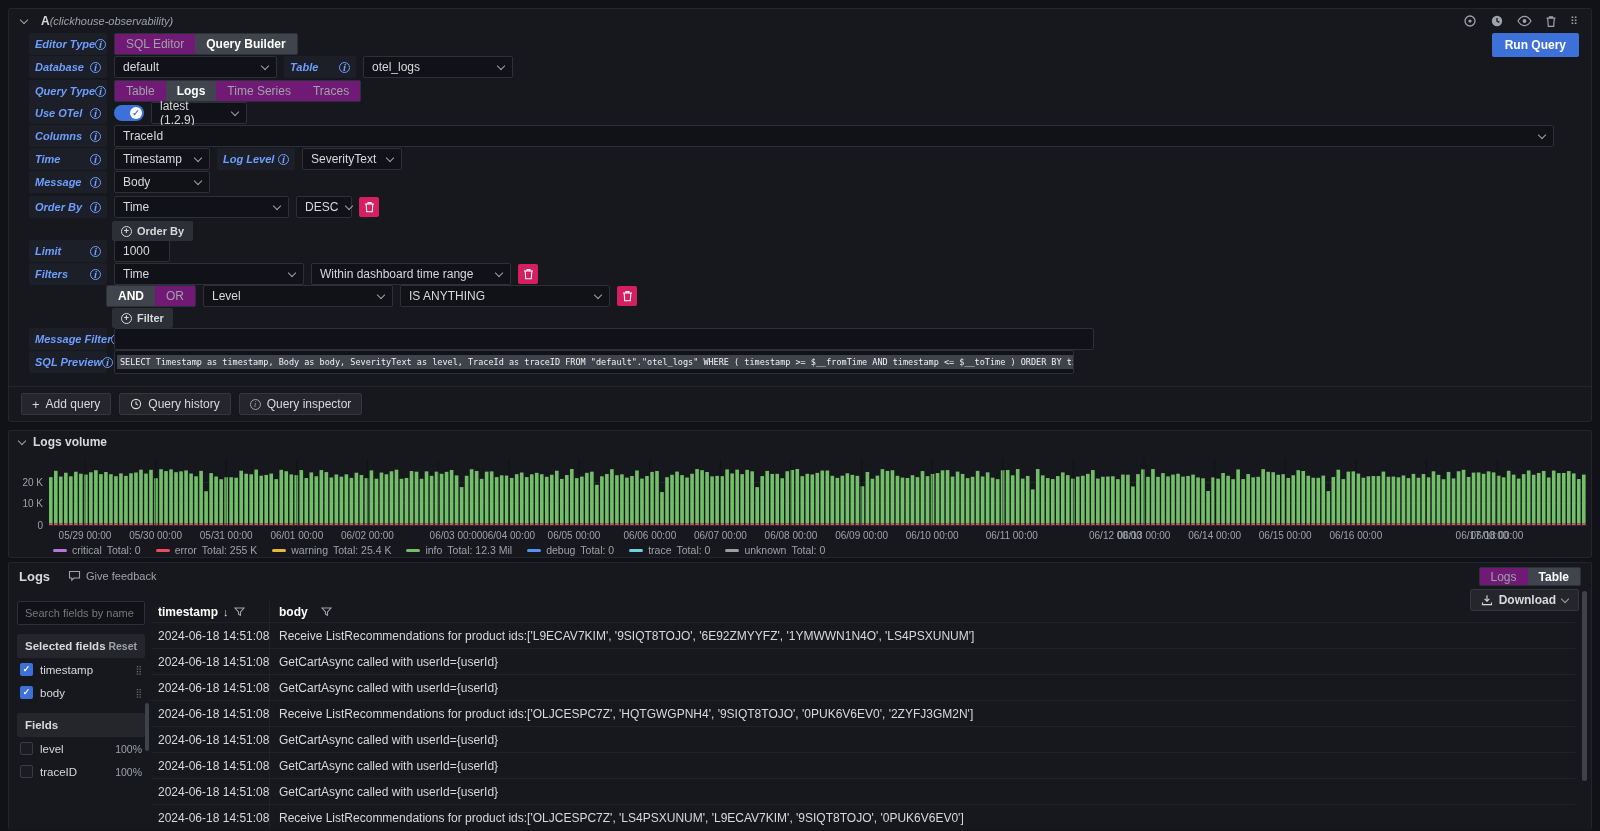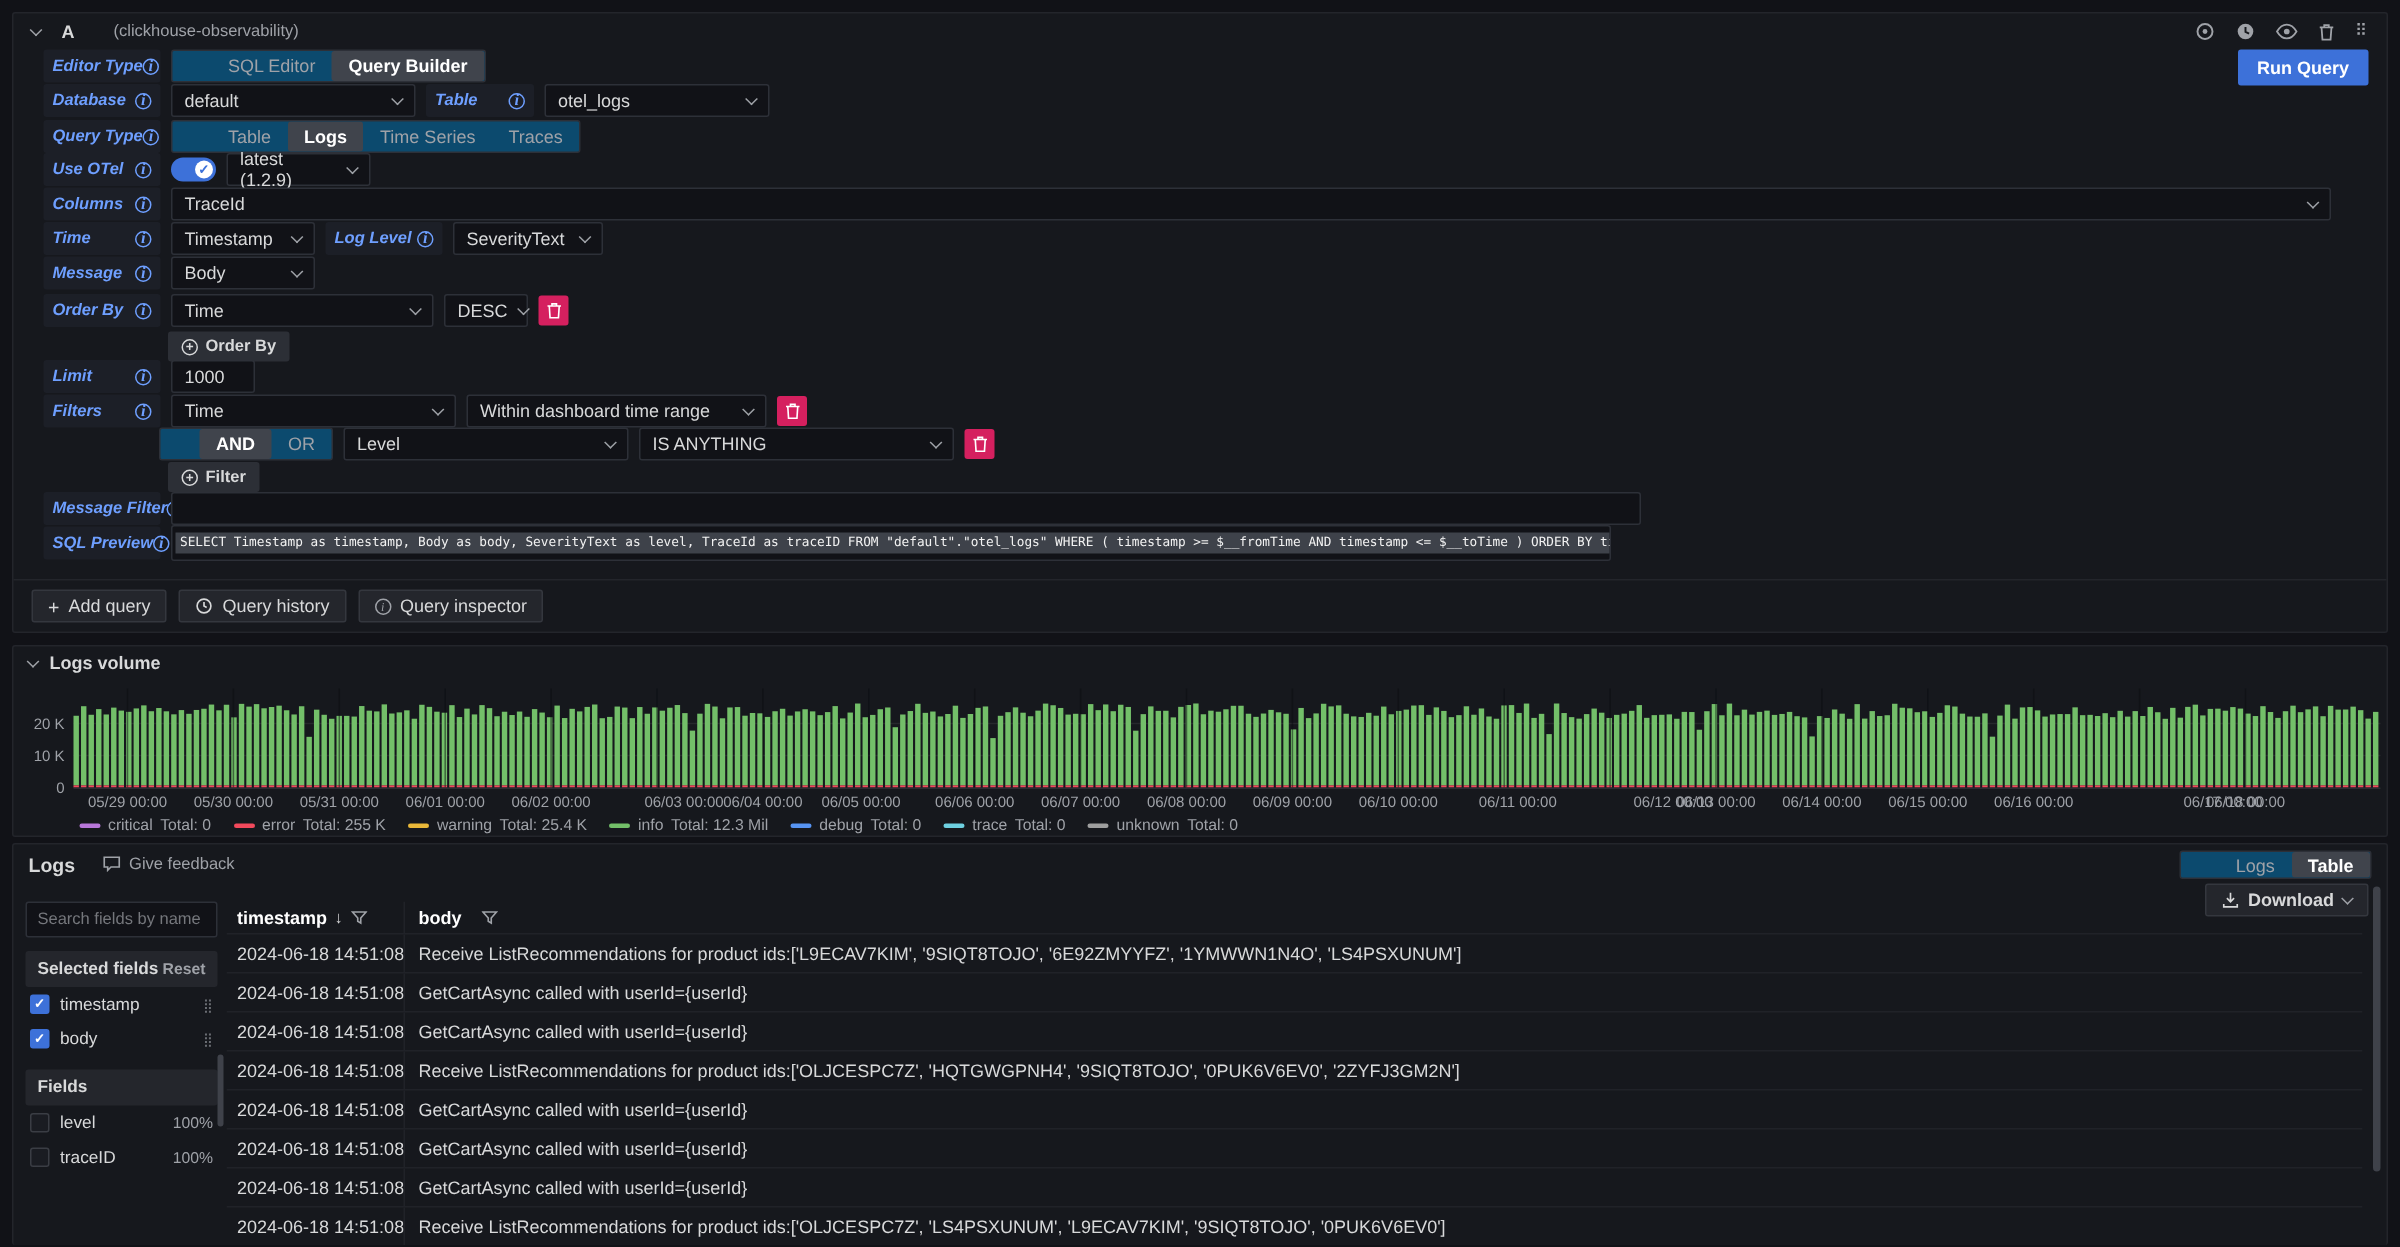--- a/index.html
+++ b/index.html
@@ -6,42 +6,42 @@
   html,body { width:1600px; height:831px; }
   body { position:relative; overflow:hidden; background:#111217;
          font-family:"Liberation Sans", sans-serif; color:#D8D9DA; }
 
   .panel { position:absolute; background:#16181D; border:1px solid #23252B; border-radius:2px; }
 
   
   #query-panel { left:8px; top:8px; width:1584px; height:414px; }
   .qp-header { height:24px; display:flex; align-items:center; padding:0 14px 0 12px; }
   .qp-header .refid { color:#D8D9DA; font-weight:700; font-size:12px; margin-left:14px; }
-  .qp-header .dsname { color:#9FA2A8; font-size:11px; margin-left:26px; }
+  .qp-header .dsname { color:#9FA2A8; font-style:italic; font-size:11px; }
   .qp-icons { margin-left:auto; display:flex; align-items:center; gap:13px; color:#9FA2A8; }
   .qp-icons svg { display:block; }
   .grip { font-size:11px; color:#9FA2A8; line-height:1; letter-spacing:-1px; }
 
   .chev { display:inline-block; width:6px; height:6px; border-right:1.4px solid #9FA2A8;
           border-bottom:1.4px solid #9FA2A8; transform:rotate(45deg); margin-top:-3px; flex:none; }
 
   .qrow { position:absolute; left:20px; height:22px; display:flex; align-items:center; gap:7px; }
   .flabel { width:78px; height:22px; background:#1C1F27; border-radius:2px; display:flex;
             align-items:center; justify-content:space-between; padding:0 6px; flex:none; }
   .flabel span { color:#6E9FFF; font-size:11px; font-weight:600; white-space:nowrap;font-style:italic; }
   .info { width:11px; height:11px; border:1px solid #6E9FFF; border-radius:50%; color:#6E9FFF;
           font-size:8px; line-height:9px; text-align:center; font-style:italic;
           font-family:"Liberation Serif", serif; flex:none; }
   .info.gray { border-color:#9FA2A8; color:#9FA2A8; }
 
   .ctl { height:22px; background:#111217; border:1px solid #2D3038; border-radius:2px;
          display:flex; align-items:center; padding:0 8px; font-size:12px; color:#D8D9DA; gap:8px; }
   .ctl .chev { margin-left:auto; }
-  .seg-group { height:22px; display:flex; align-items:stretch; background:#0c4a6e;
-               border:1px solid #2D3038; border-radius:2px; overflow:hidden;padding-left:26px; }
+  .seg-group { height:22px; display:flex; align-items:stretch; background:#701a75;
+               border:1px solid #2D3038; border-radius:2px; overflow:hidden; }
   .seg { display:flex; align-items:center; padding:0 11px; font-size:12px; color:#9FA2A8;
          white-space:nowrap; cursor:default; }
   .seg.active { background:#40444C; color:#FFFFFF; font-weight:700; border-radius:2px; }
 
   .toggle { width:30px; height:16px; border-radius:9px; background:#3D71D9; position:relative; flex:none; }
   .toggle .knob { position:absolute; right:2px; top:2px; width:12px; height:12px; background:#fff;
                   border-radius:50%; color:#3D71D9; font-size:9px; line-height:12px; text-align:center; font-weight:700; }
 
   .add-btn { position:absolute; height:20px; display:flex; align-items:center; gap:5px;
              background:#2C2F36; border-radius:2px; padding:0 9px; font-size:11px; font-weight:600; color:#D8D9DA; }

